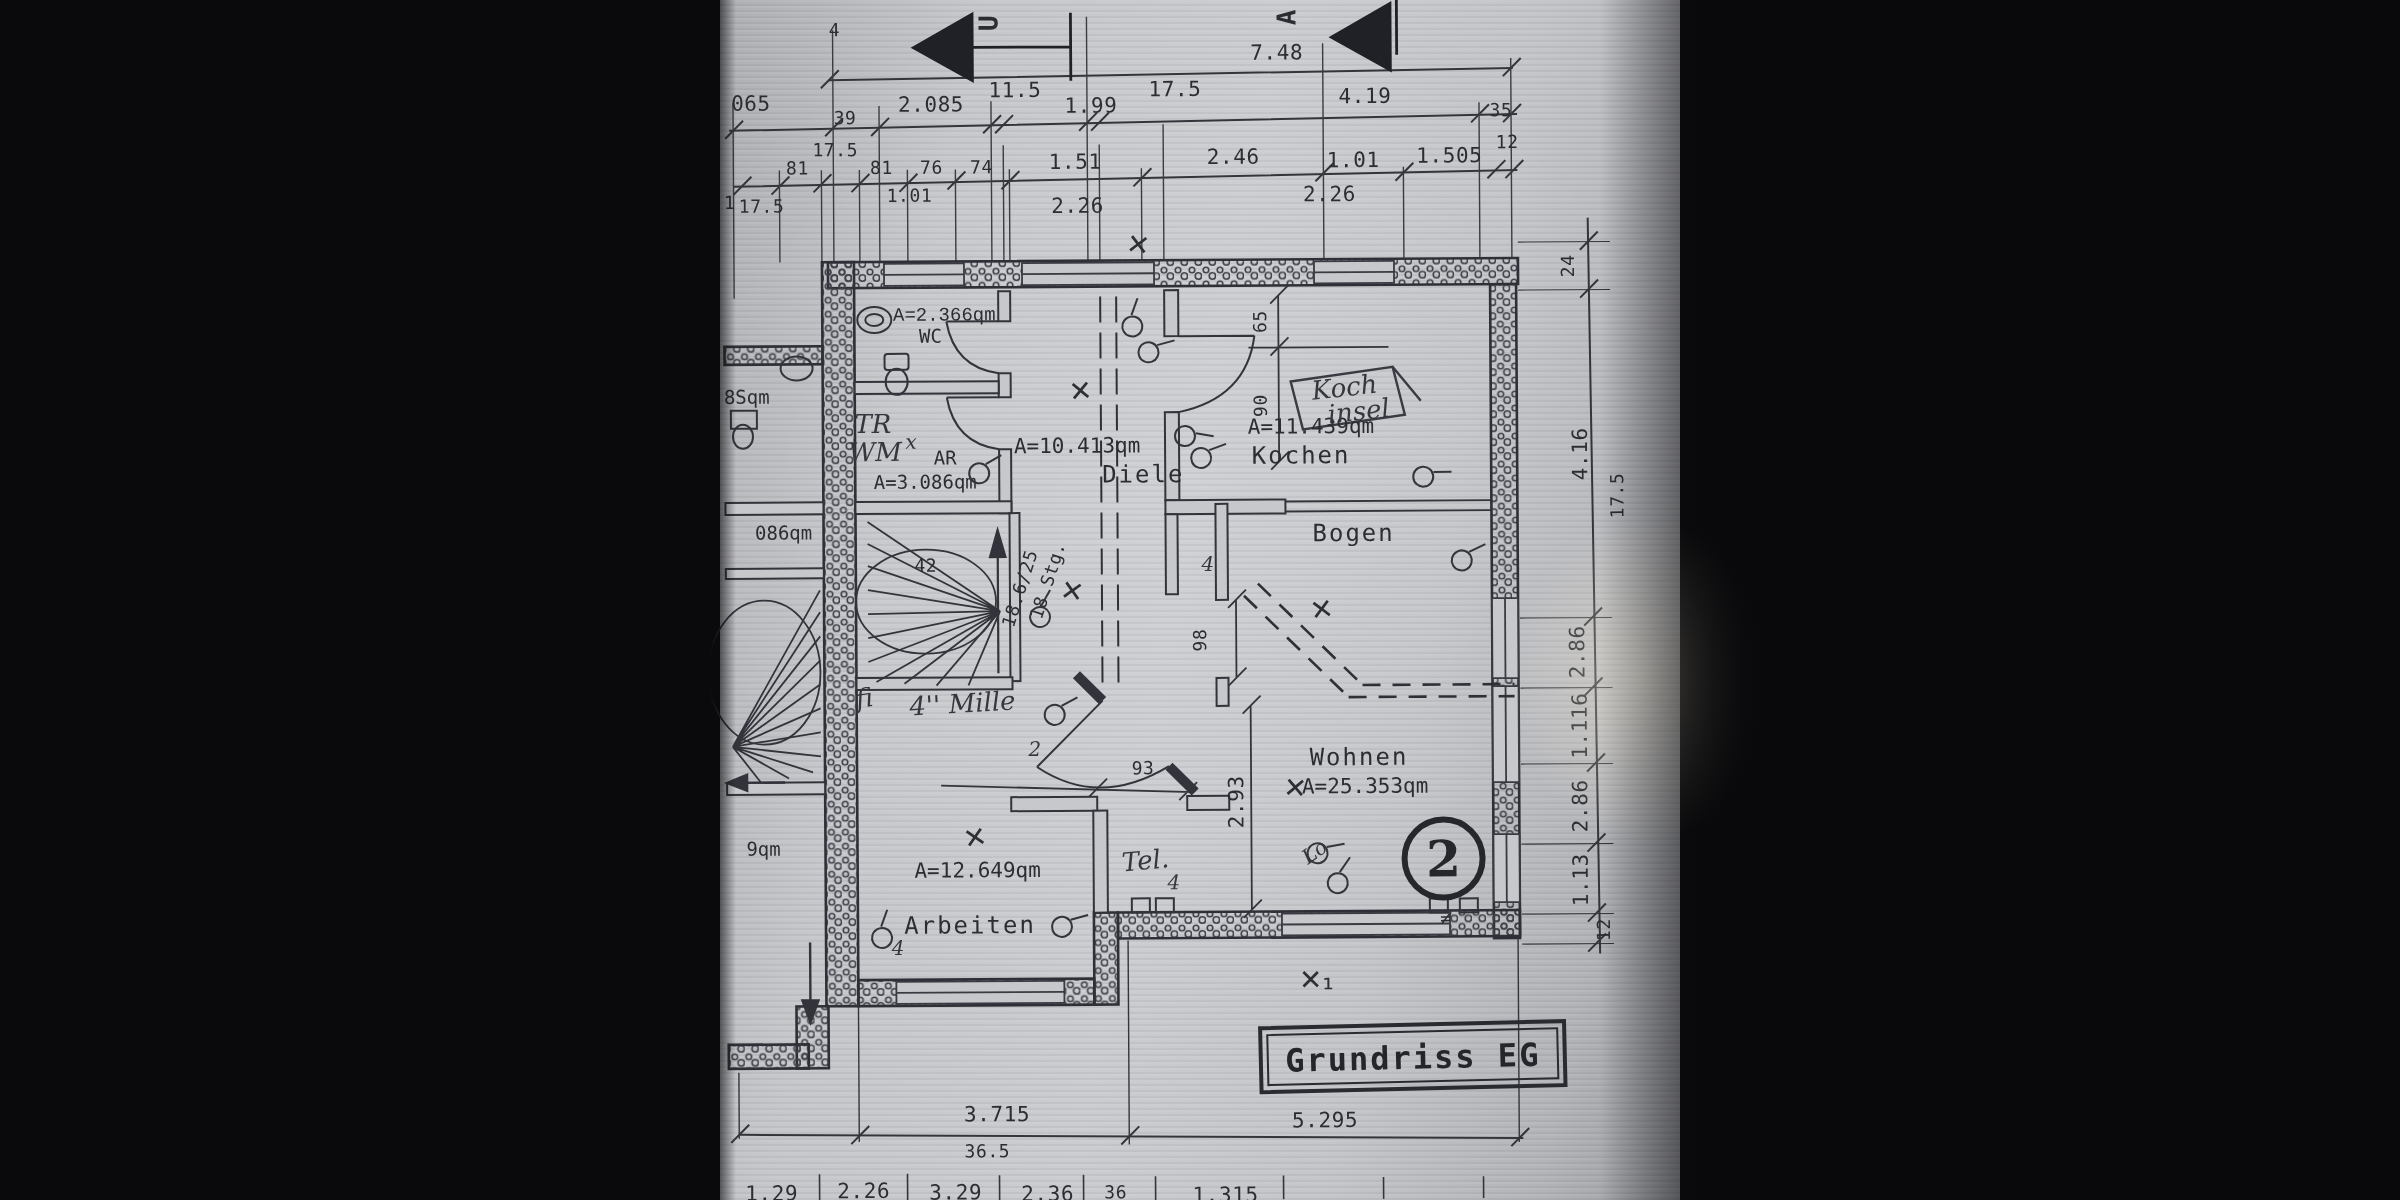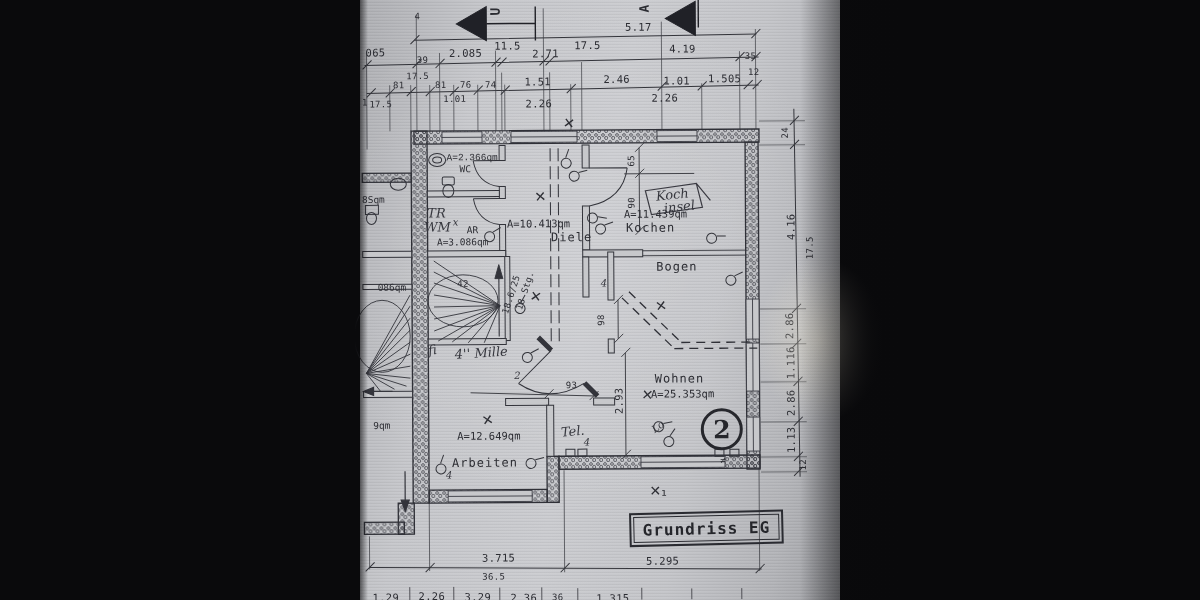--- a/index.html
+++ b/index.html
@@ -197,27 +197,27 @@
       </g>
 
       <g stroke="#34353b" stroke-width="1" fill="none">
         <path d="M795 110 L799 478"></path>
         <path d="M791 126 l9 -9 M791 150 l9 -9 M792 314 l9 -9 M792 349 l9 -9 M793 387 l9 -9 M793 427 l9 -9 M793 462 l9 -9 M793 477 l9 -9"></path>
         <path d="M760 122 H806 M760 146 H806 M760 310 H806 M760 345 H806 M760 383 H806 M760 423 H806 M760 458 H806 M760 473 H806" stroke-width="0.6"></path>
       </g>
     </svg>
 
     <div class="layer">
-        <span class="pl dim" style="left: 640px; top: 27px; transform: translate(-50%, -50%);">5.17</span>
+        <span class="pl dim" style="left: 640px; top: 27px; transform: translate(-50%, -50%);">7.48</span>
         <span class="pl dim s" style="left: 419px; top: 15px; transform: translate(-50%, -50%);">4</span>
         <span class="pl dim" style="left: 377px; top: 51px; transform: translate(-50%, -50%);">065</span>
         <span class="pl dim s" style="left: 424px; top: 59px; transform: translate(-50%, -50%);">39</span>
         <span class="pl dim" style="left: 467px; top: 52px; transform: translate(-50%, -50%);">2.085</span>
         <span class="pl dim" style="left: 509px; top: 45px; transform: translate(-50%, -50%);">11.5</span>
-        <span class="pl dim" style="left: 547px; top: 53px; transform: translate(-50%, -50%);">2.71</span>
+        <span class="pl dim" style="left: 547px; top: 53px; transform: translate(-50%, -50%);">1.99</span>
         <span class="pl dim" style="left: 589px; top: 45px; transform: translate(-50%, -50%);">17.5</span>
         <span class="pl dim" style="left: 669px; top: 49px; transform: translate(-50%, -50%); margin-left: 15px;">4.19</span>
         <span class="pl dim s" style="left: 752px; top: 57px; transform: translate(-50%, -50%);">35</span>
         <span class="pl dim s" style="left: 755px; top: 73px; transform: translate(-50%, -50%);">12</span>
         <span class="pl dim s" style="left: 400px; top: 84px; transform: translate(-50%, -50%);">81</span>
         <span class="pl dim s" style="left: 419px; top: 75px; transform: translate(-50%, -50%);">17.5</span>
         <span class="pl dim s" style="left: 442px; top: 84px; transform: translate(-50%, -50%);">81</span>
         <span class="pl dim s" style="left: 467px; top: 84px; transform: translate(-50%, -50%);">76</span>
         <span class="pl dim s" style="left: 492px; top: 84px; transform: translate(-50%, -50%);">74</span>
         <span class="pl dim" style="left: 539px; top: 81px; transform: translate(-50%, -50%);">1.51</span>
@@ -250,21 +250,21 @@
         <span class="pl room" style="left: 539px; top: 223px; transform: translate(-50%, -50%);">A=10.413qm</span>
         <span class="pl rname" style="left: 572px; top: 237px; transform: translate(-50%, -50%);">Diele</span>
         <span class="pl room" style="left: 656px; top: 214px; transform: translate(-50%, -50%);">A=11.439qm</span>
         <span class="pl rname" style="left: 651px; top: 228px; transform: translate(-50%, -50%);">Kochen</span>
         <span class="pl rname" style="left: 677px; top: 267px; transform: translate(-50%, -50%);">Bogen</span>
         <span class="pl rname" style="left: 679px; top: 379px; transform: translate(-50%, -50%);">Wohnen</span>
         <span class="pl room" style="left: 682px; top: 394px; transform: translate(-50%, -50%);">A=25.353qm</span>
         <span class="pl room" style="left: 488px; top: 435px; transform: translate(-50%, -50%);">A=12.649qm</span>
         <span class="pl rname" style="left: 484px; top: 450px; transform: translate(-50%, -50%); margin-top: 12px;">Arbeiten</span>
         <span class="pl room s" style="left: 374px; top: 198px; transform: translate(-50%, -50%);">8Sqm</span>
-        <span class="pl room s" style="left: 392px; top: 266px; transform: translate(-50%, -50%); margin-top: 20px;">086qm</span>
+        <span class="pl room s" style="left: 392px; top: 266px; transform: translate(-50%, -50%);">086qm</span>
         <span class="pl room s" style="left: 381px; top: 424px; transform: translate(-50%, -50%);">9qm</span>
       </div>
     <div class="layer">
         <span class="pl dim" style="left: 497px; top: 557px; transform: translate(-50%, -50%);">3.715</span>
         <span class="pl dim s" style="left: 492px; top: 576px; transform: translate(-50%, -50%);">36.5</span>
         <span class="pl dim" style="left: 661px; top: 561px; transform: translate(-50%, -50%);">5.295</span>
         <span class="pl dim" style="left: 384px; top: 596px; transform: translate(-50%, -50%);">1.29</span>
         <span class="pl dim" style="left: 430px; top: 595px; transform: translate(-50%, -50%);">2.26</span>
         <span class="pl dim" style="left: 476px; top: 596px; transform: translate(-50%, -50%);">3.29</span>
         <span class="pl dim" style="left: 522px; top: 597px; transform: translate(-50%, -50%);">2.36</span>

